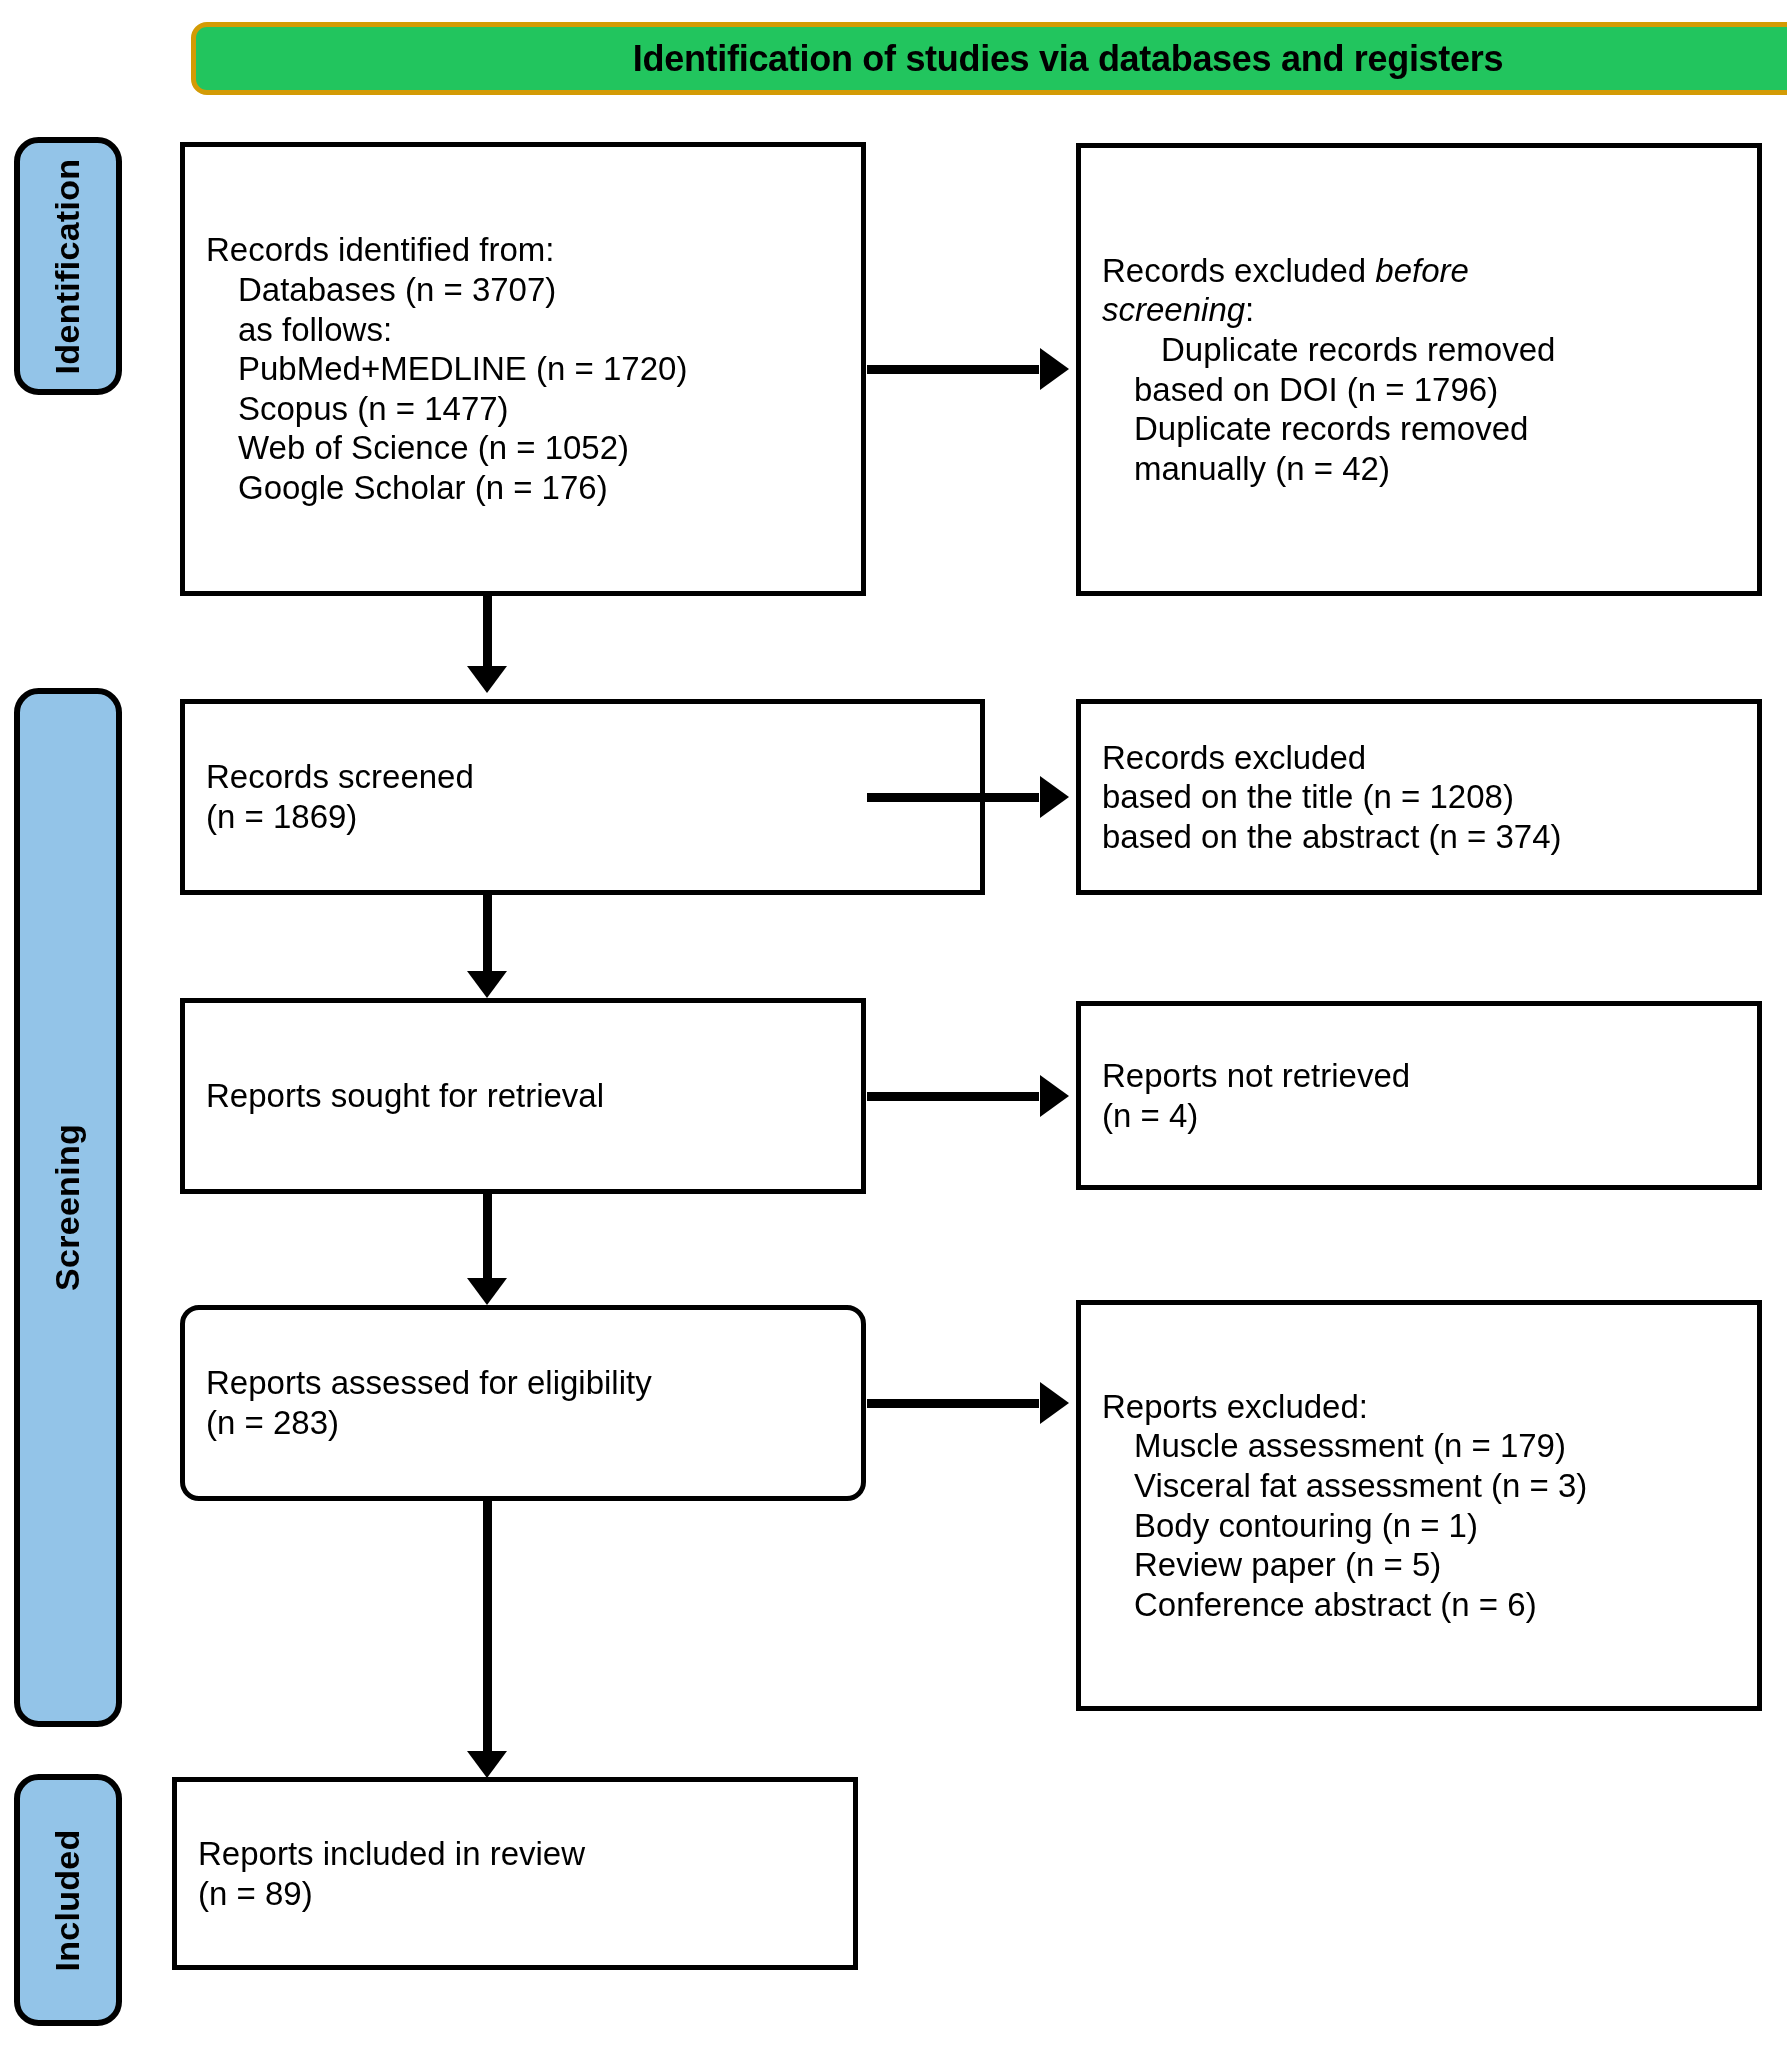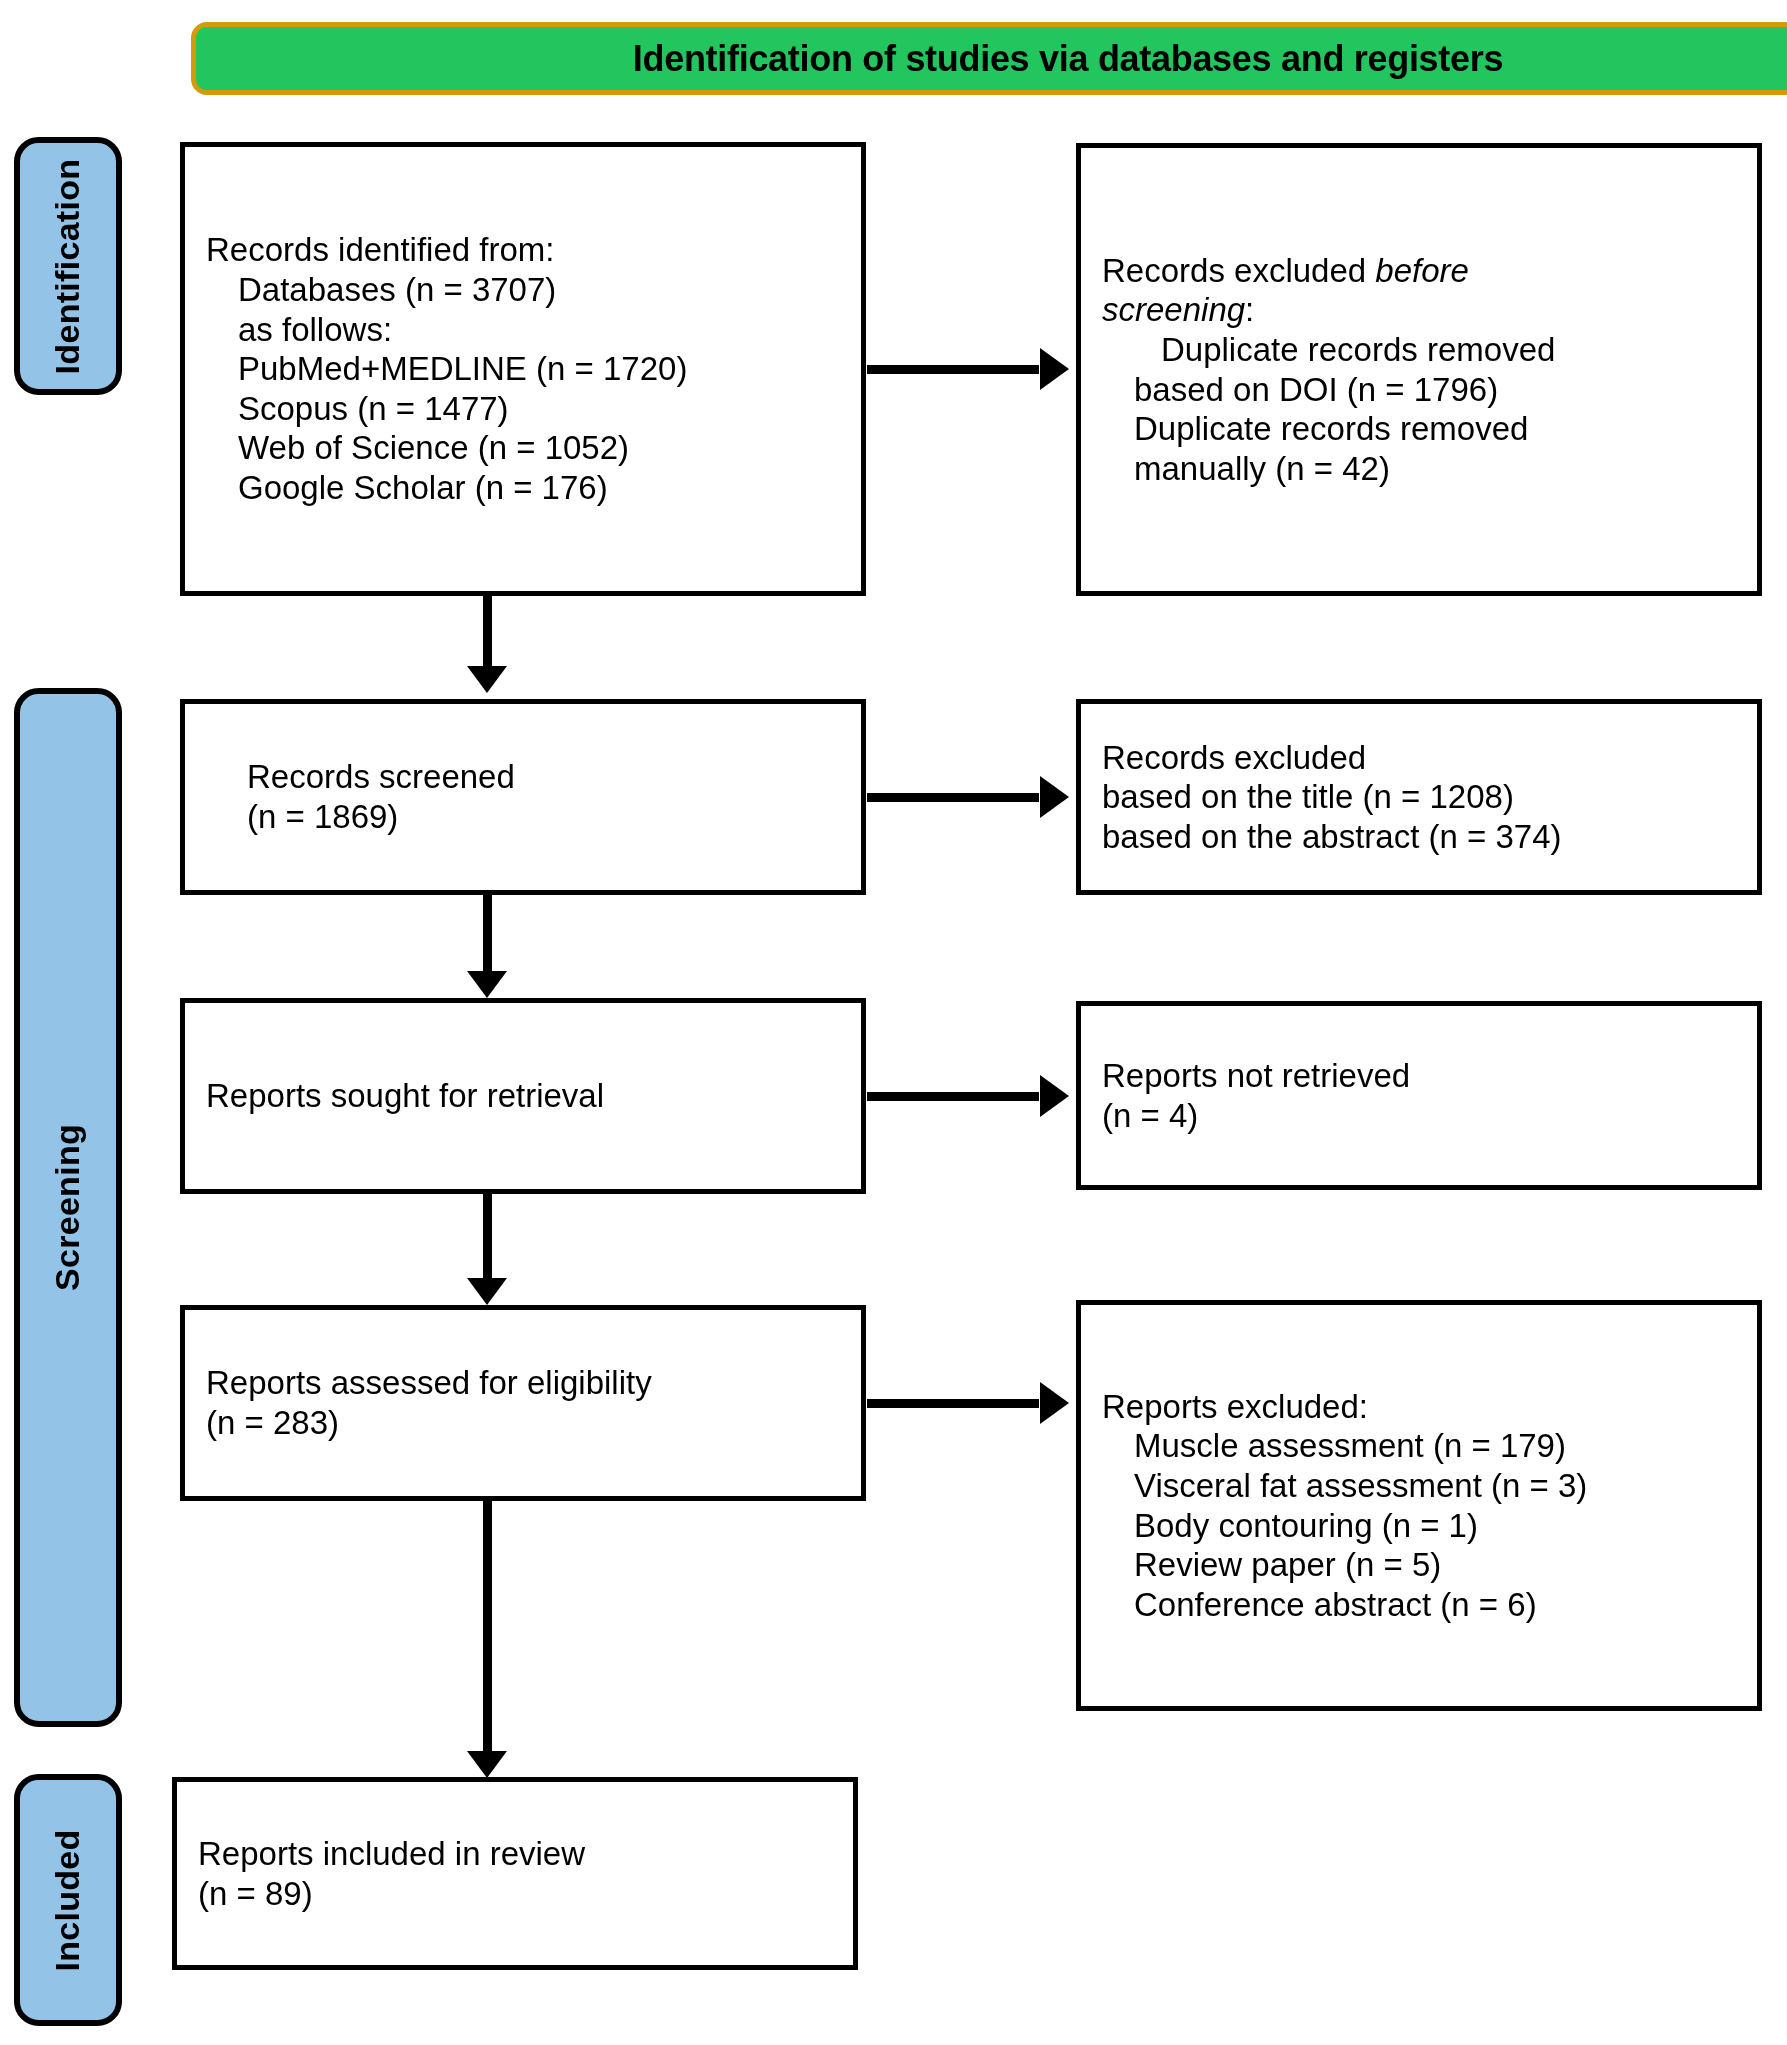--- a/index.html
+++ b/index.html
@@ -83,23 +83,23 @@
     color: #000000;
   }
   .ln { white-space: nowrap; }
   .ind1 { padding-left: 32px; }
   .ind2 { padding-left: 59px; }
   .ind2b { padding-left: 32px; }
   .it { font-style: italic; }
 
   
   #box-identified  { left: 180px;  top: 142px;  width: 686px; height: 454px; justify-content: flex-end; }
-  #box-screened    { left: 180px;  top: 699px; width: 686px; height: 196px; padding-left: 41px; }
+  #box-screened    { left: 180px;  top: 699px; width: 805px; height: 196px; }
   #box-sought      { left: 180px;  top: 998px; width: 686px; height: 196px; }
-  #box-assessed    { left: 180px;  top: 1305px; width: 686px; height: 196px; }
+  #box-assessed    { left: 180px;  top: 1305px; width: 686px; height: 196px; border-radius: 19px; }
   #box-included    { left: 172px;  top: 1777px; width: 686px; height: 193px; }
 
   
   #box-removed     { left: 1076px; top: 143px;  width: 686px; height: 453px; }
   #box-excl-screen { left: 1076px; top: 699px; width: 686px; height: 196px; }
   #box-not-retr    { left: 1076px; top: 1001px; width: 686px; height: 189px; justify-content: center; }
   #box-excl-elig   { left: 1076px; top: 1300px; width: 686px; height: 411px; }
 
   
   .v-arrow {

